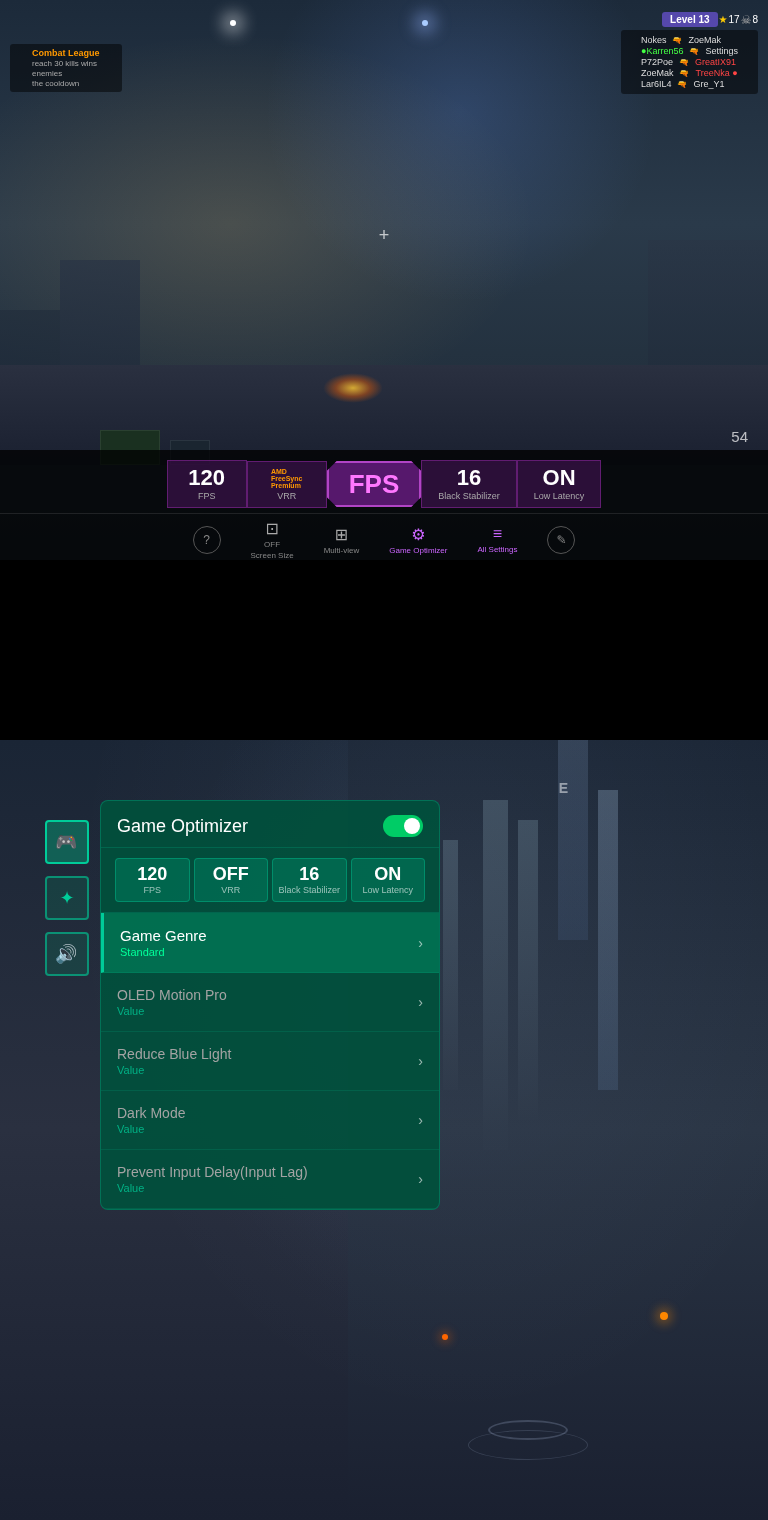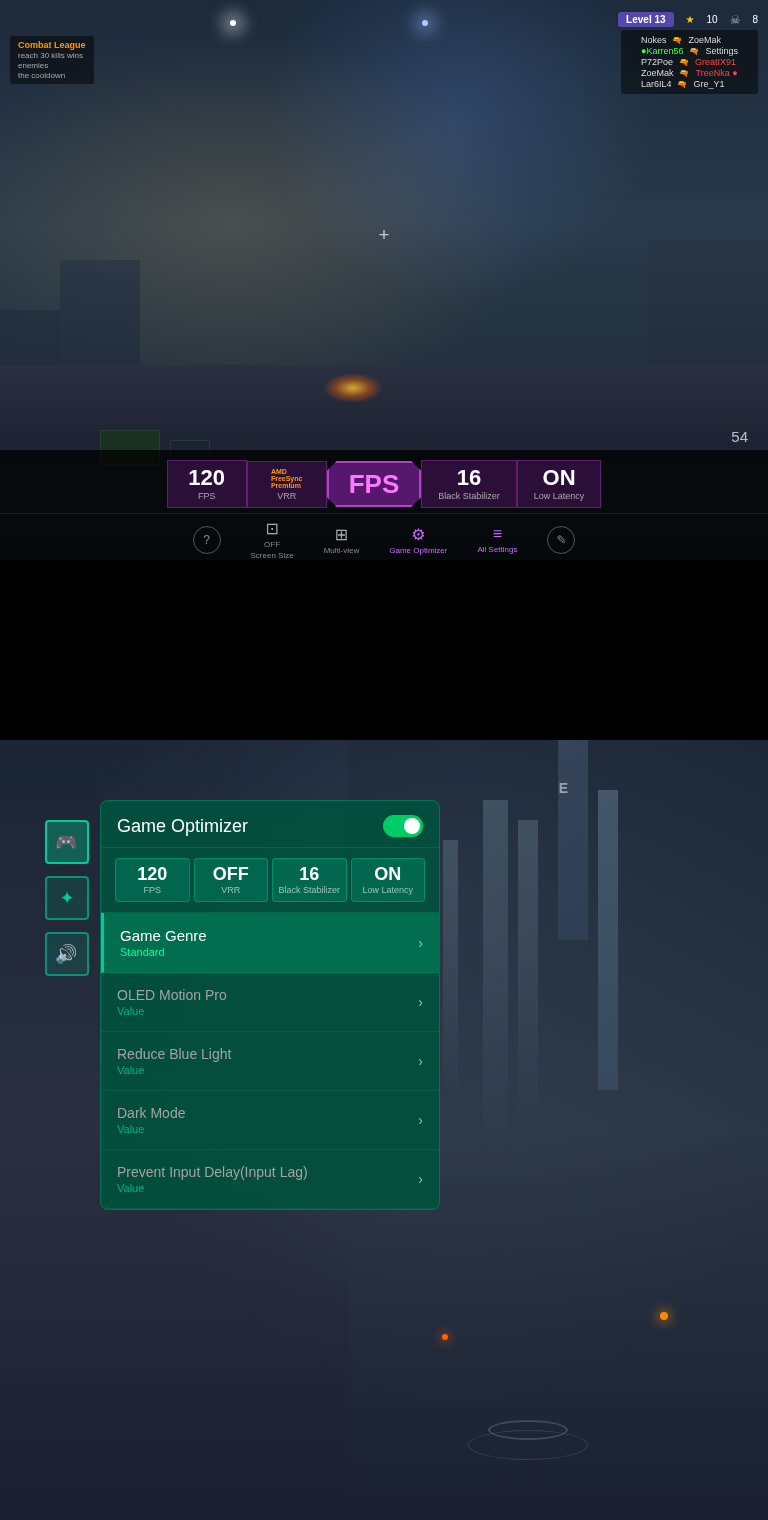--- a/index.html
+++ b/index.html
@@ -32,21 +32,21 @@
         linear-gradient(180deg, #1c2a3a 0%, #2a3a4a 40%, #1a2530 100%);
     }
 
     
     .level-bar {
       position: absolute;
       top: 12px;
       right: 10px;
       display: flex;
       align-items: center;
-      gap: 12px;
+      gap: 1px;
     }
     .level-badge {
       background: rgba(100, 80, 200, 0.8);
       color: #fff;
       font-size: 10px;
       padding: 2px 8px;
       border-radius: 3px;
       font-weight: bold;
     }
     .level-star {
@@ -78,24 +78,24 @@
       margin: 1px 12px;
     }
     .score-name { font-size: 9px; color: #ddd; }
     .score-name.red { color: #ff4444; }
     .score-name.green { color: #44ff44; }
     .score-icon { color: #888; font-size: 8px; }
 
     
     .left-hud {
       position: absolute;
-      top: 36px;
+      top: 44px;
       left: 10px;
       background: rgba(0,0,0,0.5);
-      padding: 4px 8px;
+      padding: 4px 22px;
       border-radius: 3px;
       color: #fff;
       font-size: 9px;
     }
     .match-name { color: #ff9900; font-size: 9px; font-weight: bold; }
     .hud-line { color: #aaa; font-size: 8px; margin-top: 1px; }
 
     
     .crosshair {
       position: absolute;
@@ -447,21 +447,21 @@
     <div style="position:absolute;top:20px;left:55%;width:6px;height:6px;background:#aaccff;border-radius:50%;box-shadow:0 0 15px 8px rgba(150,180,255,0.4);"></div>
 
     <div class="muzzle-flash"></div>
 
     <div class="crosshair">+</div>
   </div>
 
   <div class="level-bar">
     <div class="level-badge">Level 13</div>
     <span class="level-star">★</span>
-    <span style="color:#fff;font-size:10px;">10</span>
+    <span style="color:#fff;font-size:10px;">17</span>
     <span class="level-skull">☠</span>
     <span style="color:#fff;font-size:10px;">8</span>
   </div>
 
   <div class="scoreboard">
     <div class="score-row">
       <span class="score-name">Nokes</span>
       <span class="score-icon">🔫</span>
       <span class="score-name">ZoeMak</span>
     </div>

